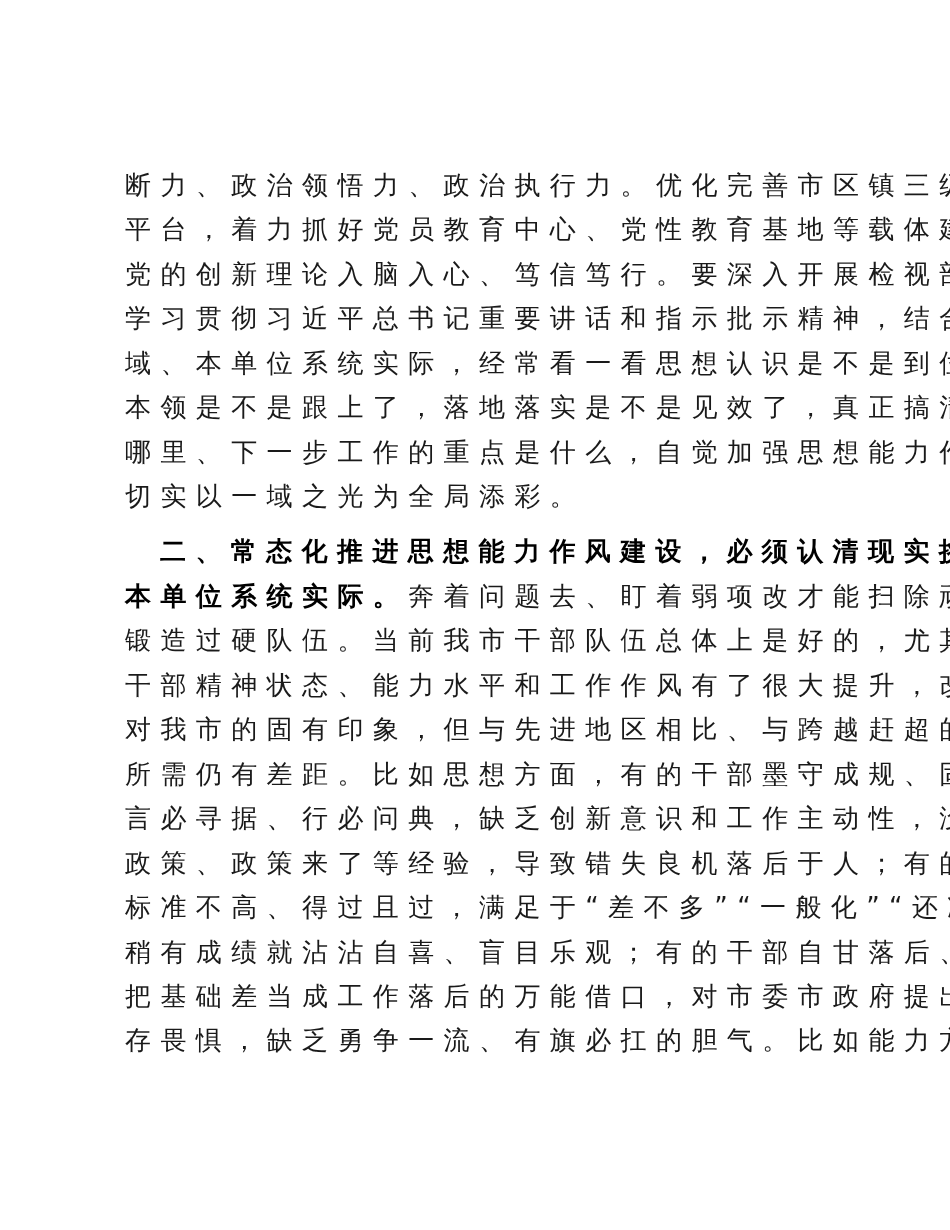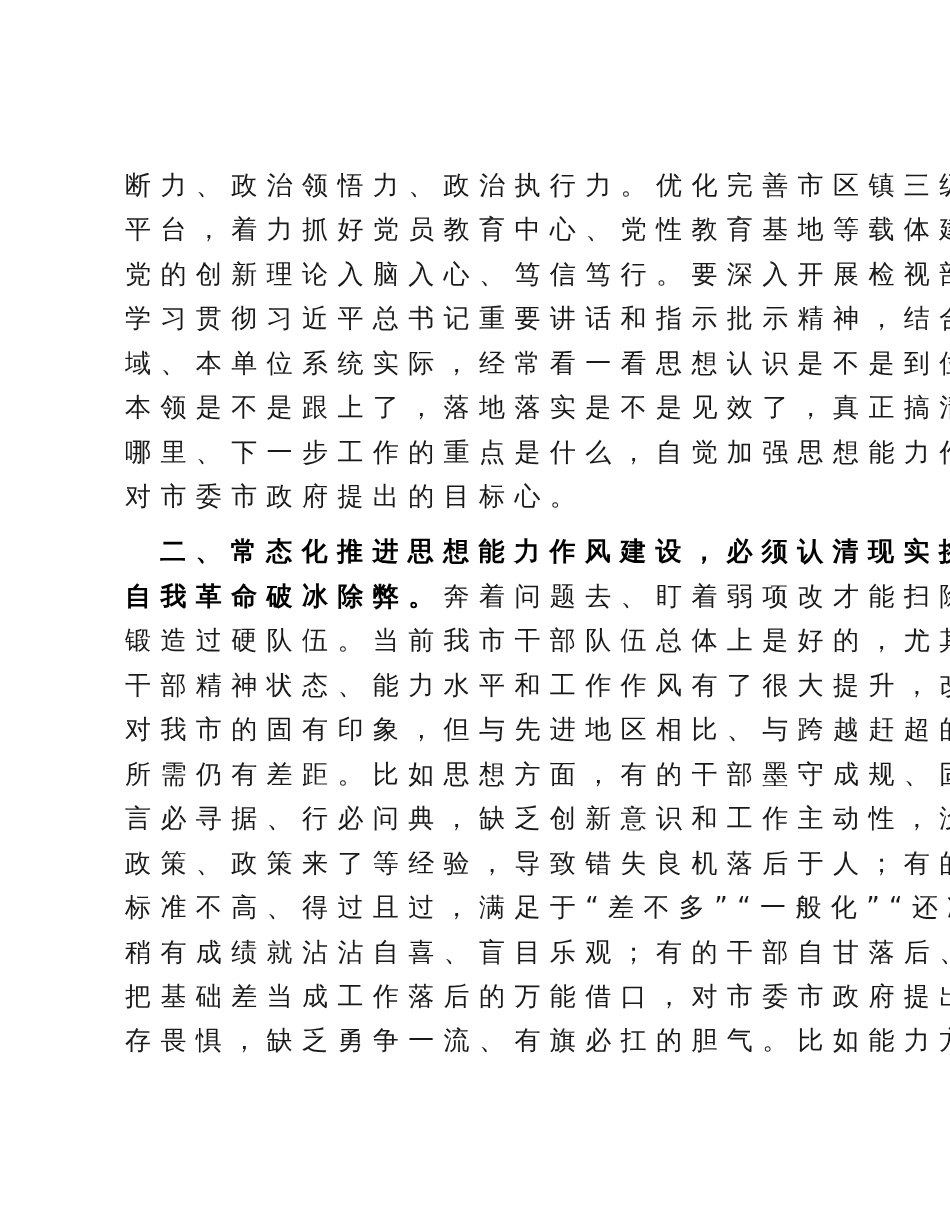--- a/index.html
+++ b/index.html
@@ -19,26 +19,26 @@
 <div class="page">
 
   <div>
     <div class="line" style="top:163px">断力、政治领悟力、政治执行力。优化完善市区镇三级党校培训</div>
     <div class="line" style="top:207px">平台，着力抓好党员教育中心、党性教育基地等载体建设，推动</div>
     <div class="line" style="top:252px">党的创新理论入脑入心、笃信笃行。要深入开展检视剖析，围绕</div>
     <div class="line" style="top:296px">学习贯彻习近平总书记重要讲话和指示批示精神，结合本行业领</div>
     <div class="line" style="top:341px">域、本单位系统实际，经常看一看思想认识是不是到位了，素质</div>
     <div class="line" style="top:385px">本领是不是跟上了，落地落实是不是见效了，真正搞清楚差距在</div>
     <div class="line" style="top:430px">哪里、下一步工作的重点是什么，自觉加强思想能力作风锤炼，</div>
-    <div class="line last" style="top:474px">对市委市政府提出的目标心。</div>
+    <div class="line last" style="top:474px">切实以一域之光为全局添彩。</div>
   </div>
 
   <div>
     <div class="line indent bold" style="top:529px">二、常态化推进思想能力作风建设，必须认清现实挑战，以</div>
-    <div class="line" style="top:574px"><span class="bold">自我革命破冰除弊。</span><span>奔着问题去、盯着弱项改才能扫除顽瘴痼疾，</span></div>
+    <div class="line" style="top:574px"><span class="bold">本单位系统实际。</span><span>奔着问题去、盯着弱项改才能扫除顽瘴痼疾，</span></div>
     <div class="line" style="top:618px">锻造过硬队伍。当前我市干部队伍总体上是好的，尤其是近年来</div>
     <div class="line" style="top:663px">干部精神状态、能力水平和工作作风有了很大提升，改变了外界</div>
     <div class="line" style="top:707px">对我市的固有印象，但与先进地区相比、与跨越赶超的形势任务</div>
     <div class="line" style="top:752px">所需仍有差距。比如思想方面，有的干部墨守成规、固步自封、</div>
     <div class="line" style="top:796px">言必寻据、行必问典，缺乏创新意识和工作主动性，没有政策等</div>
     <div class="line" style="top:841px">政策、政策来了等经验，导致错失良机落后于人；有的干部工作</div>
     <div class="line" style="top:885px">标准不高、得过且过，满足于“差不多”“一般化”“还凑合”，</div>
     <div class="line" style="top:930px">稍有成绩就沾沾自喜、盲目乐观；有的干部自甘落后、怨天尤人，</div>
     <div class="line" style="top:974px">把基础差当成工作落后的万能借口，对市委市政府提出的目标心</div>
     <div class="line" style="top:1018px">存畏惧，缺乏勇争一流、有旗必扛的胆气。比如能力方面，有的</div>

